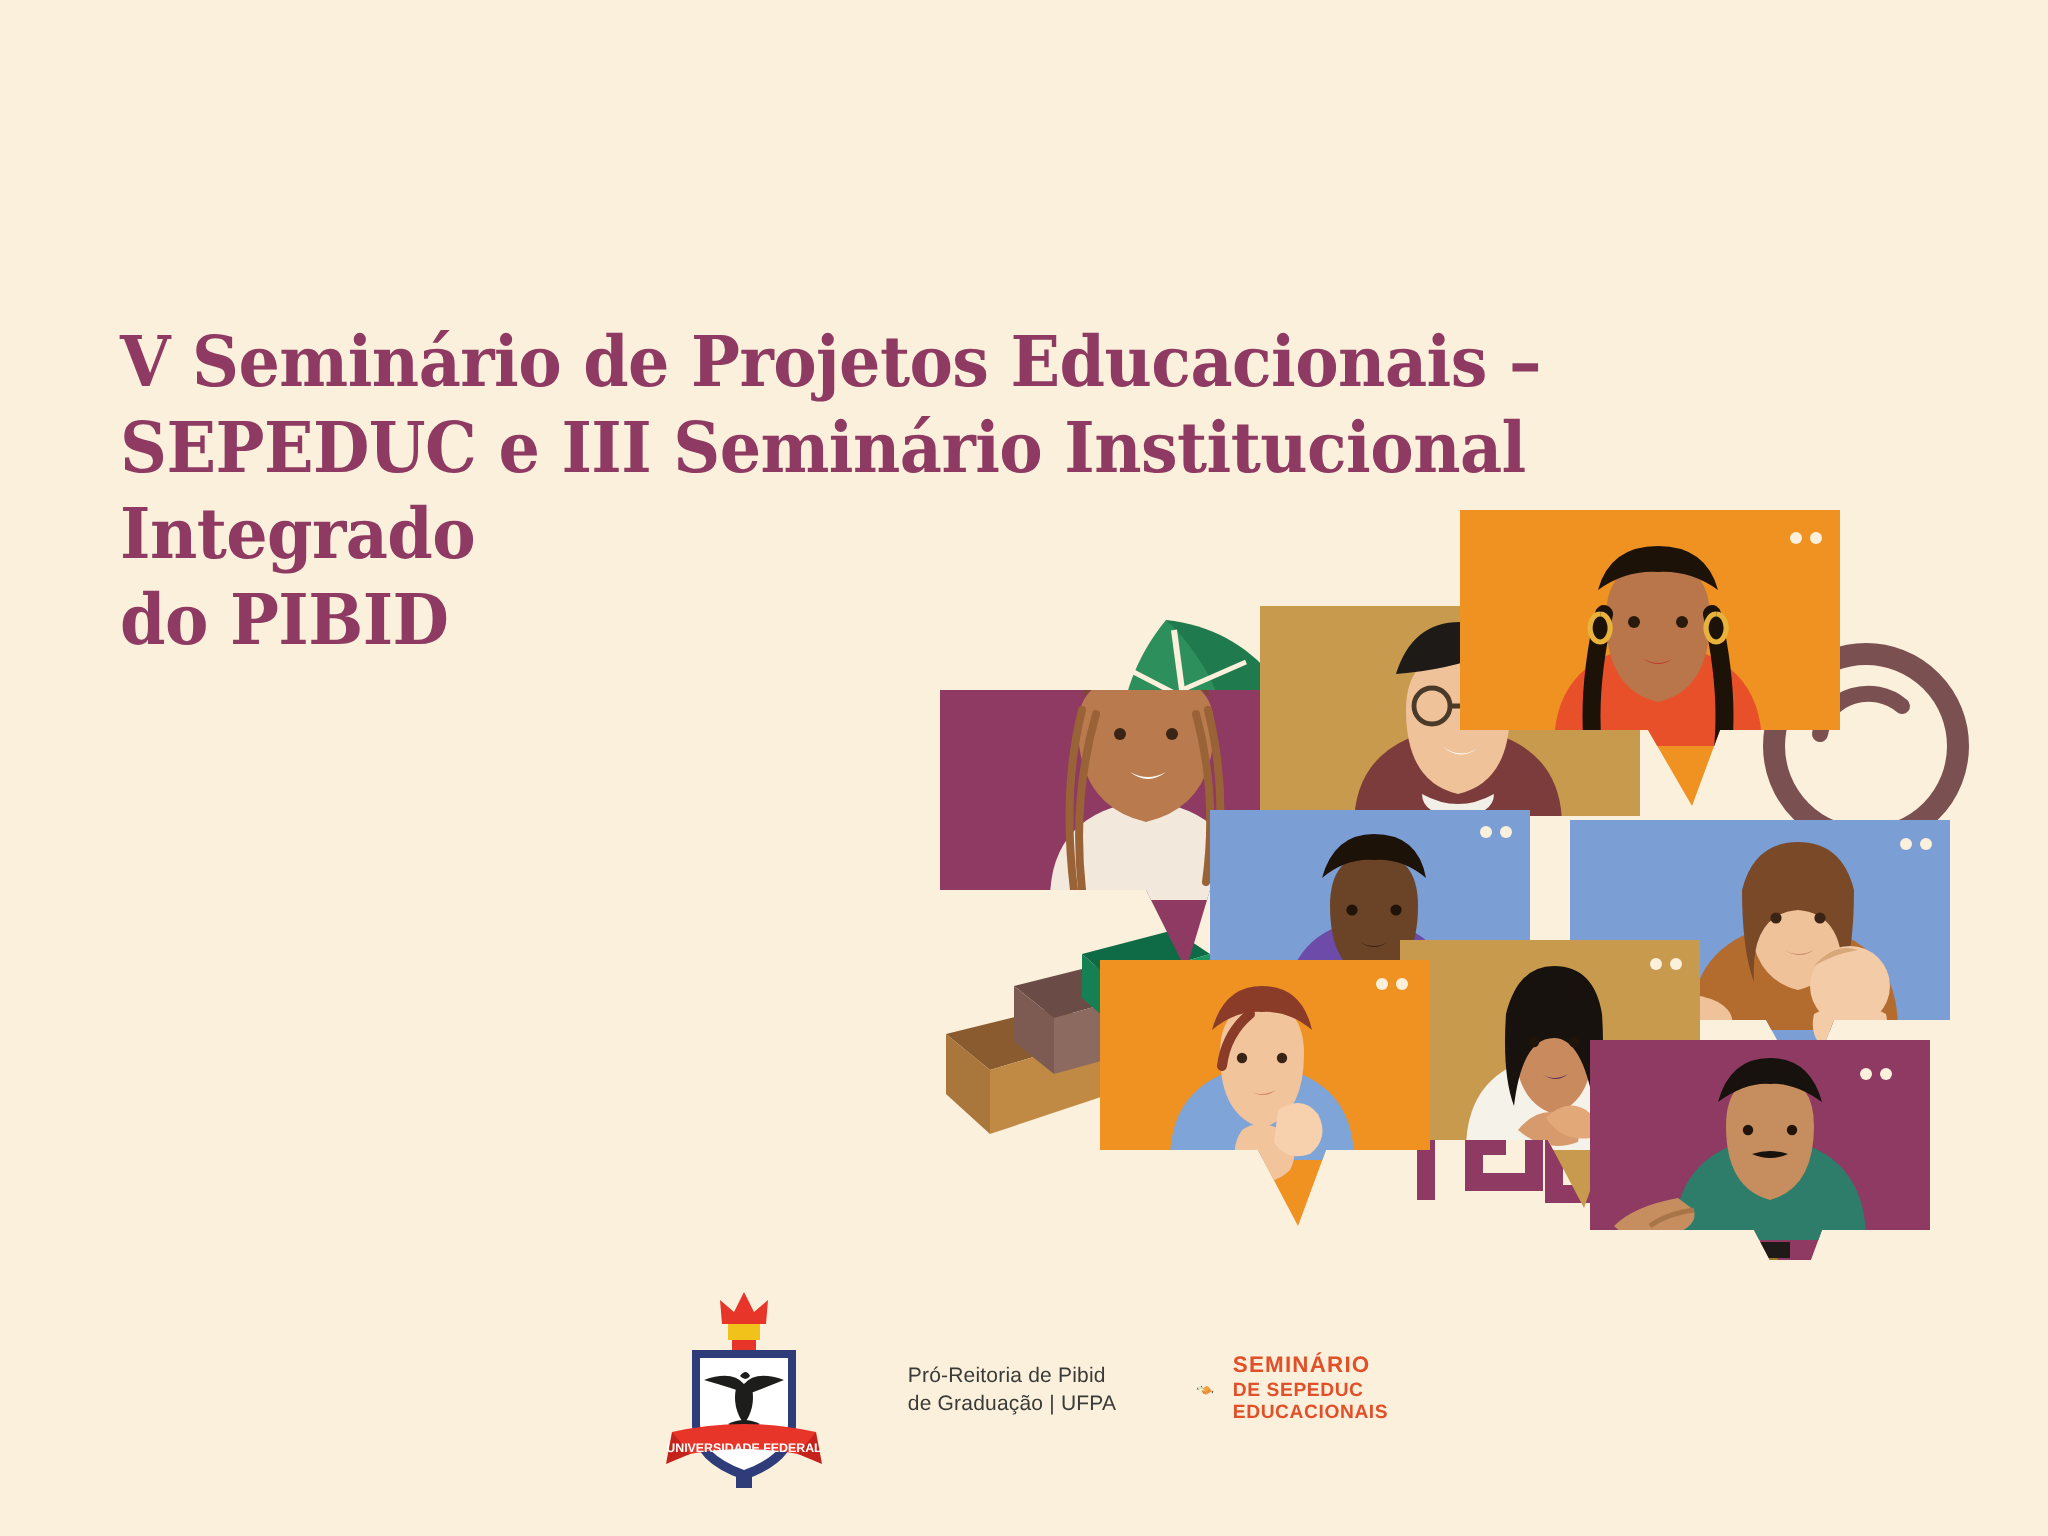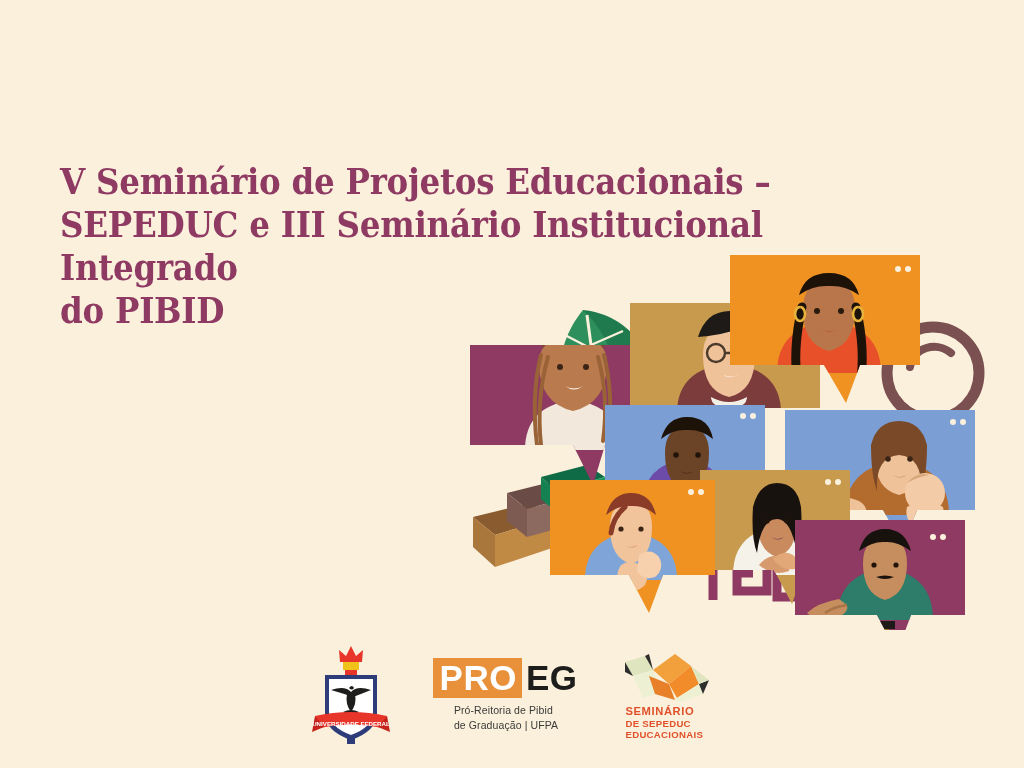--- a/index.html
+++ b/index.html
@@ -87,21 +87,21 @@
     font-family:"Liberation Sans", sans-serif;
     font-weight:700; font-size:35px; line-height:40px;
     padding:0 2px 0 4px; letter-spacing:0.5px;
   }
   .proeg-sub {
     font-family:"Liberation Sans", sans-serif;
     font-size:10.5px; line-height:1.38; color:#3a3a38;
     letter-spacing:0.1px;
   }
 
-  .sepeduc { display:flex; flex-direction:column; align-items:center; gap:3px; width:96px; }
+  .sepeduc { display:flex; flex-direction:row; align-items:center; gap:3px; width:96px; }
   .sepeduc-mark { width:96px; height:52px; }
   .sepeduc-text {
     font-family:"Liberation Sans", sans-serif;
     font-weight:700; font-size:9.6px; line-height:1.16;
     color:#e0512a; letter-spacing:0.3px; text-align:left; width:100%;
     padding-left:6px;
   }
   .sepeduc-text span { display:block; }
   .sepeduc-text .l1 { font-size:11.2px; letter-spacing:0.6px; }
 
@@ -351,24 +351,20 @@
         <path d="M6 72 l-3 16 l12 -5 z" fill="#c4221a"></path>
         <path d="M78 72 l3 16 l-12 -5 z" fill="#c4221a"></path>
         <text x="42" y="82" font-family="Liberation Sans, sans-serif" font-size="6.2" font-weight="700" fill="#ffffff" text-anchor="middle">UNIVERSIDADE FEDERAL</text>
 
         <path d="M38 92 h8 v8 h-8 z" fill="#2e3d7a"></path>
       </svg>
       <span class="sr">UNIVERSIDADE FEDERAL DO PARÁ</span>
     </div>
 
     <div class="logo proeg">
-      <div class="proeg-word">
-        <span class="proeg-pro">PRO</span>
-        <span class="proeg-eg">EG</span>
-      </div>
       <div class="proeg-sub">
         <div>Pró-Reitoria de Pibid</div>
         <div>de Graduação | UFPA</div>
       </div>
     </div>
 
     <div class="logo sepeduc">
       <svg class="sepeduc-mark" viewBox="0 0 96 52" xmlns="http://www.w3.org/2000/svg">
         <path d="M6 12 L26 6 L34 20 L14 26 Z" fill="#dfe5bf"></path>
         <path d="M6 12 L14 26 L6 22 Z" fill="#2e2e2c"></path>

